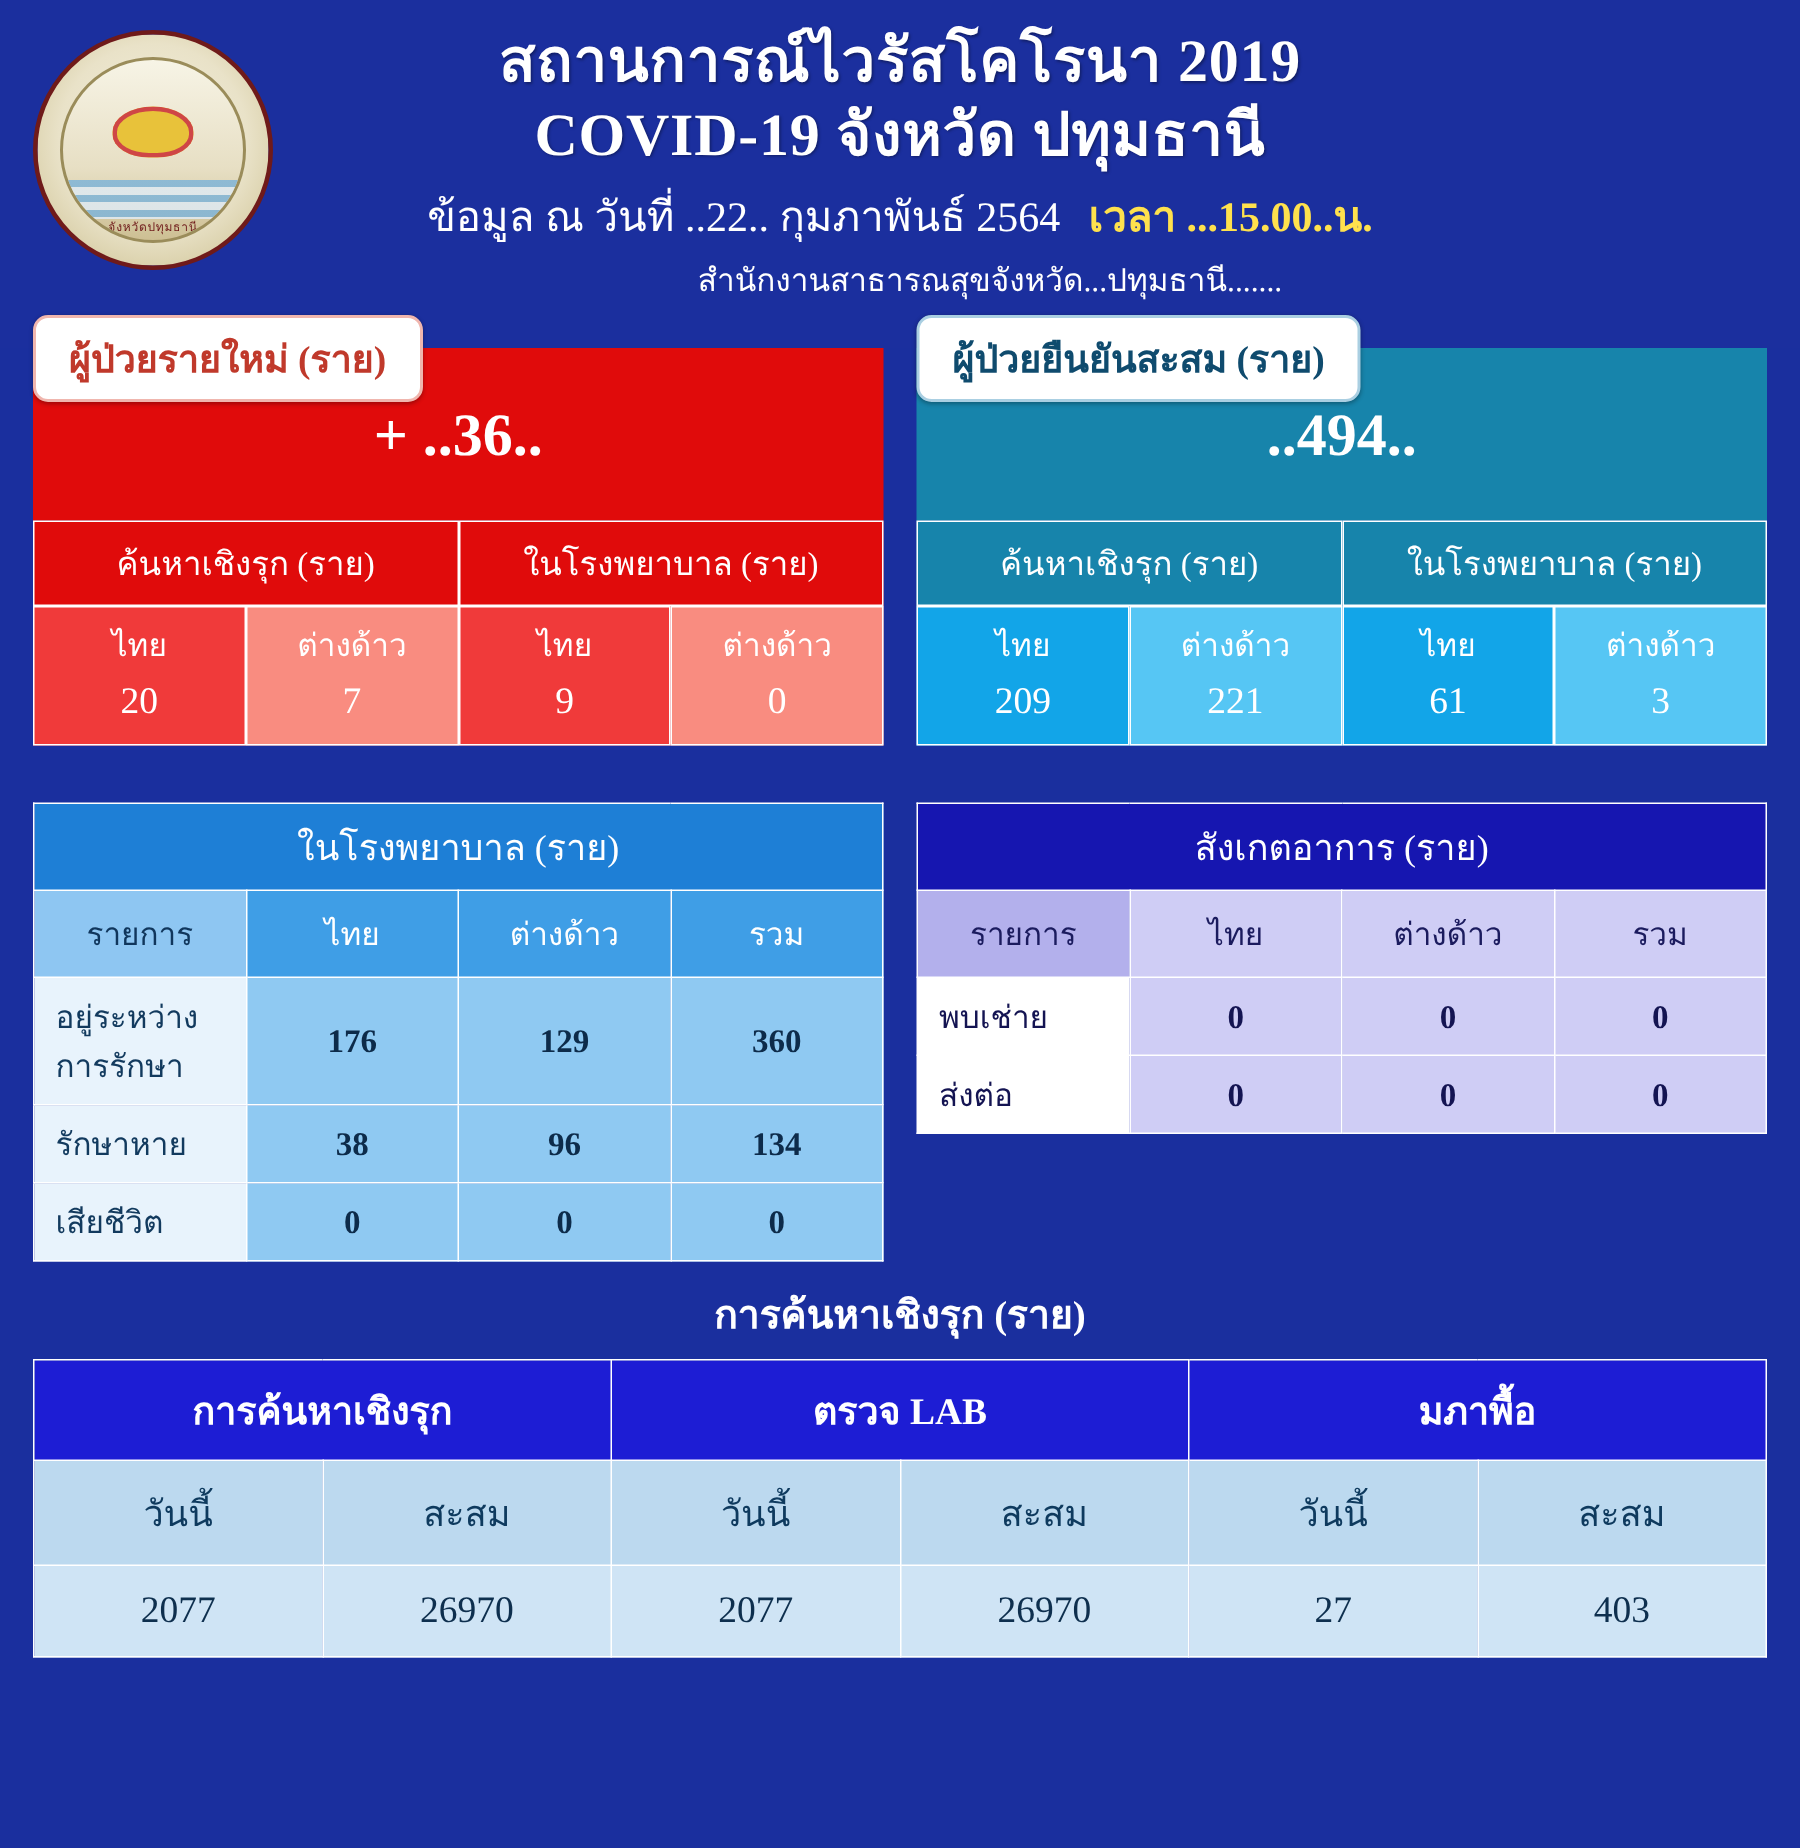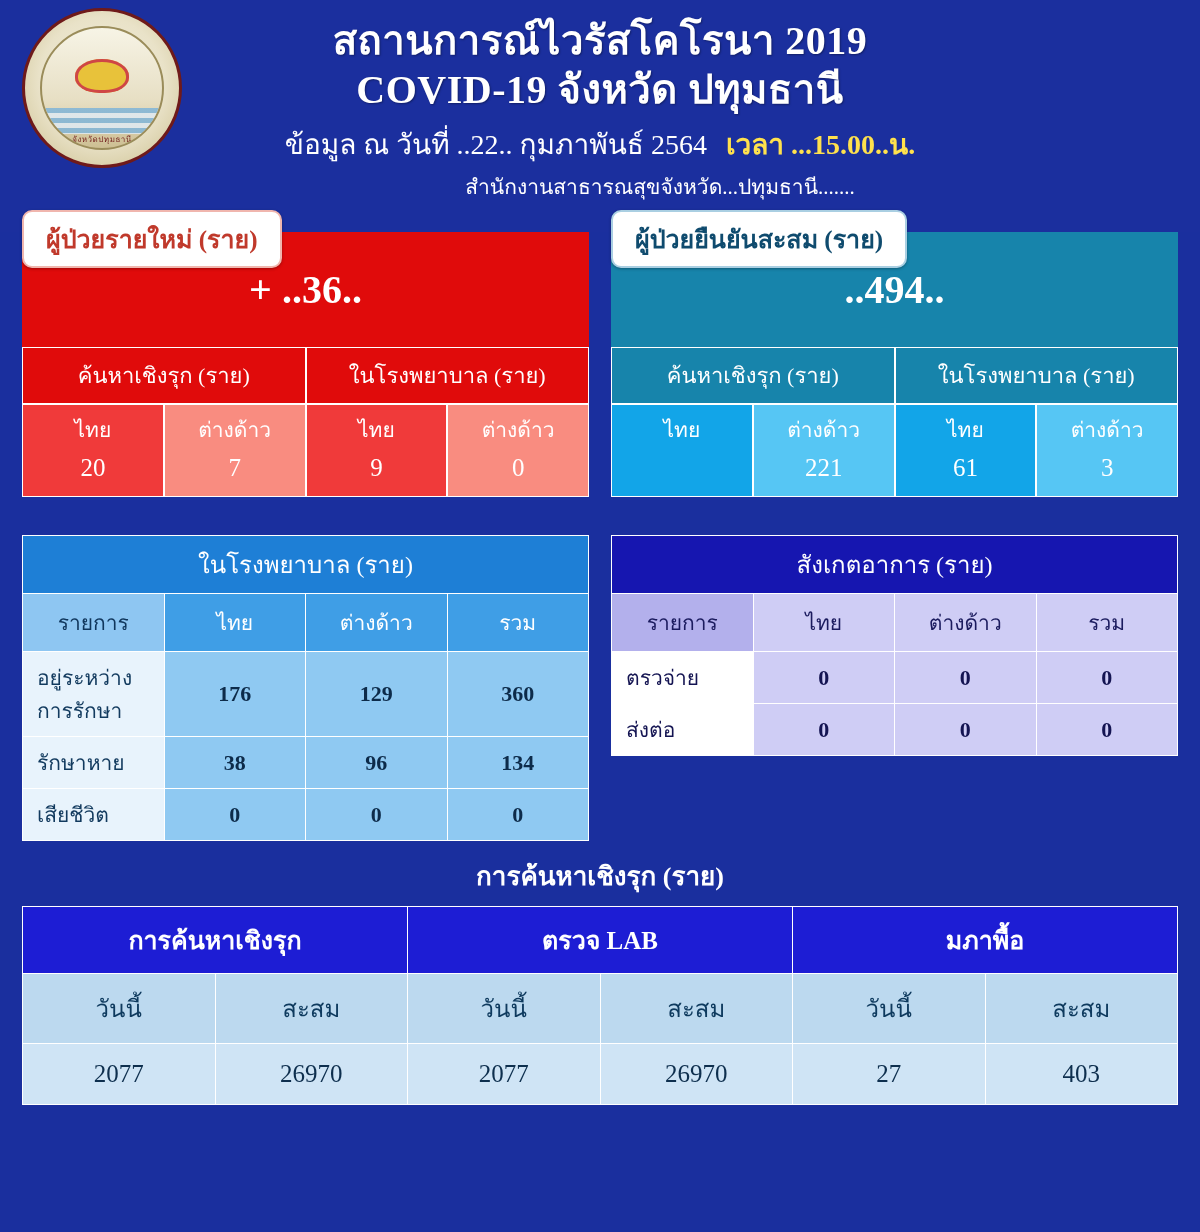--- a/index.html
+++ b/index.html
@@ -18,21 +18,21 @@
 
   
   .header {
     position: relative;
     height: 232px;
     background: #1b2f9e;
   }
   .seal-left {
     position: absolute;
     left: 22px;
-    top: 8px;
+    top: 20px;
     width: 160px;
     height: 160px;
     border-radius: 50%;
     background: radial-gradient(circle at 50% 45%, #f4f0df 0%, #e9e2c8 55%, #d9cfa8 78%, #7a1d1d 80%, #8d2525 100%);
     border: 3px solid #6f1a1a;
     box-sizing: border-box;
     display: flex;
     align-items: center;
     justify-content: center;
   }
@@ -359,20 +359,21 @@
     <div class="pill blue">ผู้ป่วยยืนยันสะสม (ราย)</div>
     <div class="bigbox blue">
       <div class="bignum">..494..</div>
       <div class="subhead-row">
         <div class="cell">ค้นหาเชิงรุก (ราย)</div>
         <div class="cell">ในโรงพยาบาล (ราย)</div>
       </div>
       <div class="quad-row">
         <div class="qcell a">
           <div class="qlabel">ไทย</div>
+          <div class="qval">209</div>
         </div>
         <div class="qcell b">
           <div class="qlabel">ต่างด้าว</div>
           <div class="qval">221</div>
         </div>
         <div class="qcell a">
           <div class="qlabel">ไทย</div>
           <div class="qval">61</div>
         </div>
         <div class="qcell b">
@@ -429,21 +430,21 @@
           <tr>
         <td class="title-cell" colspan="4">สังเกตอาการ  (ราย)</td>
       </tr>
       <tr>
         <th class="lbl-h" style="width:45%">รายการ</th>
         <th class="num-h" style="width:18%">ไทย</th>
         <th class="num-h" style="width:20%">ต่างด้าว</th>
         <th class="num-h" style="width:17%">รวม</th>
       </tr>
       <tr>
-        <td class="lbl">ตรวจ่าย</td>
+        <td class="lbl">พบเช่าย</td>
         <td class="num">0</td>
         <td class="num">0</td>
         <td class="num">0</td>
       </tr>
       <tr>
         <td class="lbl">ส่งต่อ</td>
         <td class="num">0</td>
         <td class="num">0</td>
         <td class="num">0</td>
       </tr>

